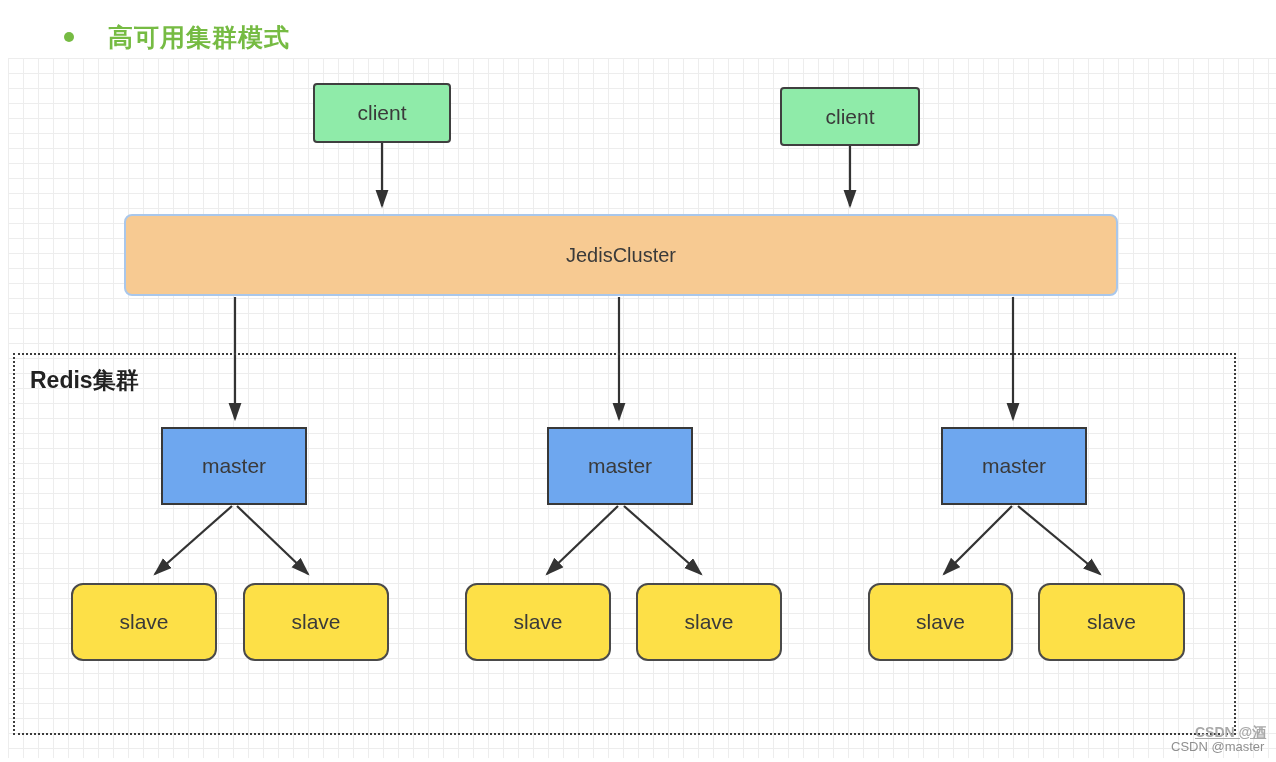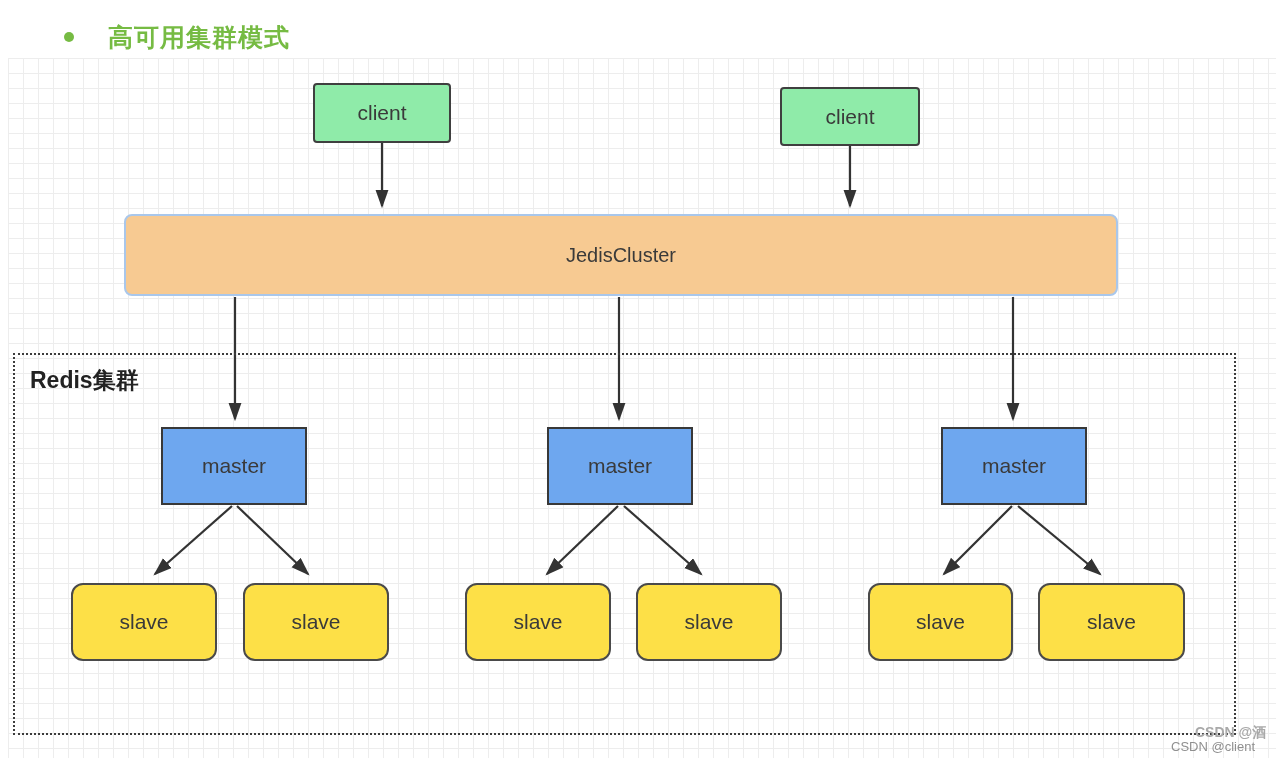--- a/index.html
+++ b/index.html
@@ -43,21 +43,21 @@
     position:absolute;left:13px;top:353px;width:1223px;height:382px;
     border:2.5px dotted #3c3c3c;box-sizing:border-box;
   }
   .cluster-label{
     position:absolute;left:15px;top:10px;
     font-size:23px;font-weight:bold;color:#222222;
   }
   .connectors{position:absolute;left:0;top:0;pointer-events:none;}
   .wm1{
     position:absolute;left:1195px;top:724px;
-    font-size:14px;font-weight:bold;color:#a9a9a9;white-space:nowrap;
+    font-size:14px;font-weight:bold;color:#a9a9a9;white-space:nowrap;text-decoration:underline;
   }
   .wm2{
     position:absolute;left:1171px;top:739px;
     font-size:13px;color:#8f8f8f;white-space:nowrap;
   }
 </style>
 </head>
 <body>
 
 <div class="canvas">
@@ -102,15 +102,15 @@
   <div class="node master" style="left:941px;top:427px;width:146px;height:78px">master</div>
 
   <div class="node slave" style="left:71px;top:583px;width:146px;height:78px">slave</div>
   <div class="node slave" style="left:243px;top:583px;width:146px;height:78px">slave</div>
   <div class="node slave" style="left:465px;top:583px;width:146px;height:78px">slave</div>
   <div class="node slave" style="left:636px;top:583px;width:146px;height:78px">slave</div>
   <div class="node slave" style="left:868px;top:583px;width:145px;height:78px">slave</div>
   <div class="node slave" style="left:1038px;top:583px;width:147px;height:78px">slave</div>
 
   <div class="wm1">CSDN @酒</div>
-  <div class="wm2">CSDN @client</div>
+  <div class="wm2">CSDN @master</div>
 
 </div>
 
 </body></html>

